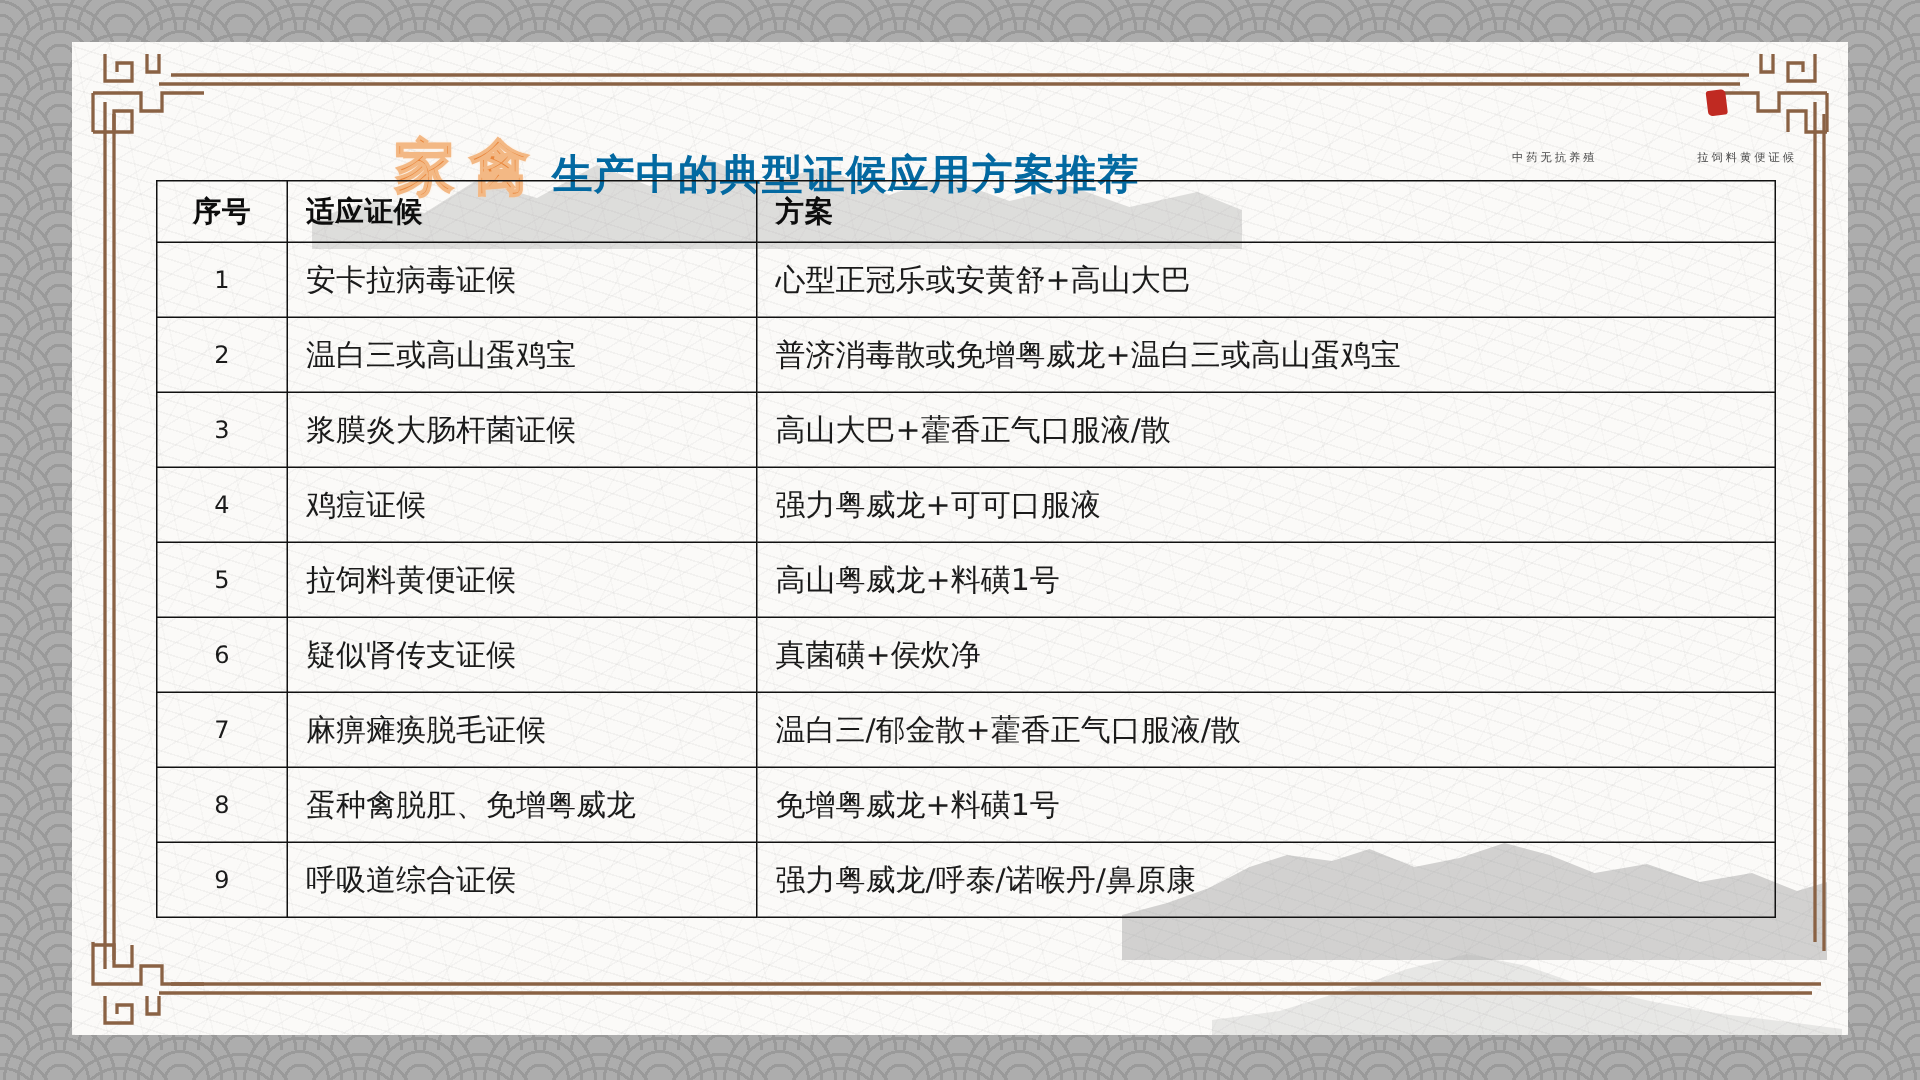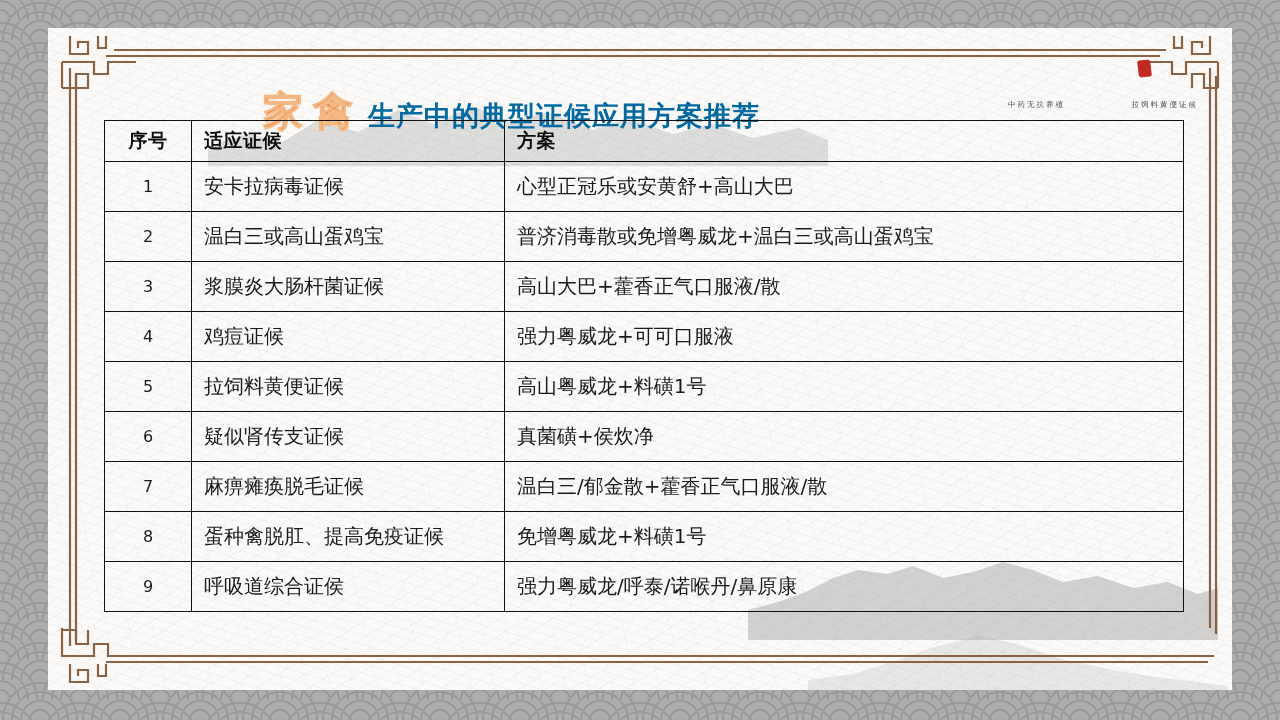--- a/index.html
+++ b/index.html
@@ -229,21 +229,21 @@
           <td class="cell-symptom col-symptom">疑似肾传支证候</td>
           <td class="cell-plan col-plan">真菌磺+侯炊净</td>
         </tr>
         <tr>
           <td class="cell-no col-no">7</td>
           <td class="cell-symptom col-symptom">麻痹瘫痪脱毛证候</td>
           <td class="cell-plan col-plan">温白三/郁金散+藿香正气口服液/散</td>
         </tr>
         <tr>
           <td class="cell-no col-no">8</td>
-          <td class="cell-symptom col-symptom">蛋种禽脱肛、提高免疫证候</td>
+          <td class="cell-symptom col-symptom">蛋种禽脱肛、免增粤威龙</td>
           <td class="cell-plan col-plan">免增粤威龙+料磺1号</td>
         </tr>
         <tr>
           <td class="cell-no col-no">9</td>
           <td class="cell-symptom col-symptom">呼吸道综合证侯</td>
           <td class="cell-plan col-plan">强力粤威龙/呼泰/诺喉丹/鼻原康</td>
         </tr>
       </tbody>
   </table>
 

